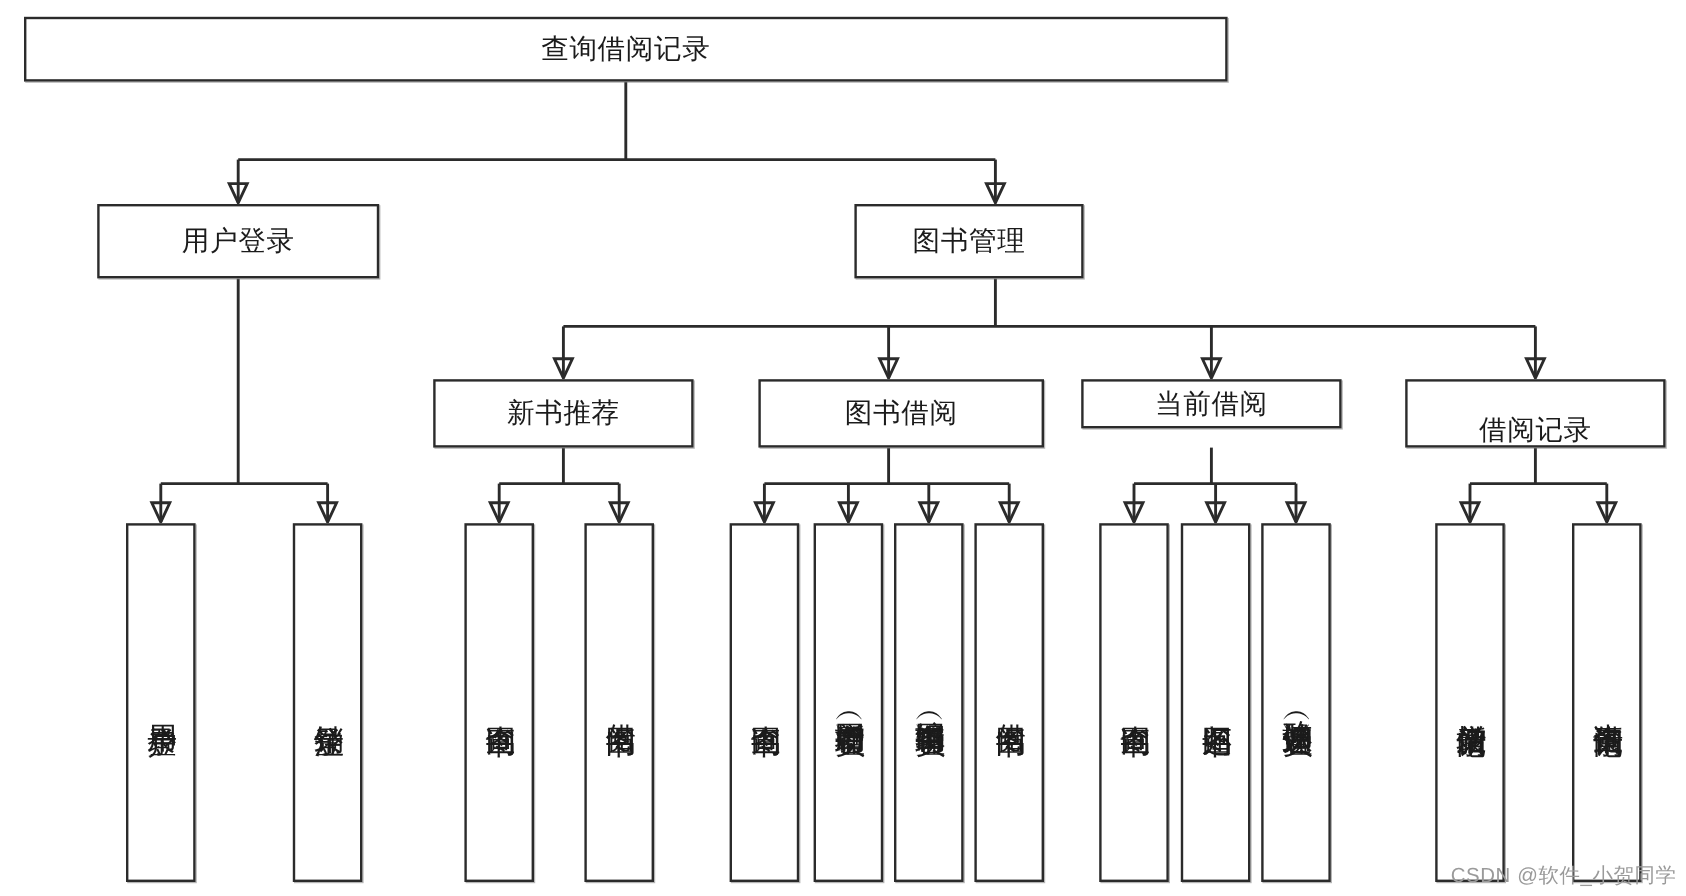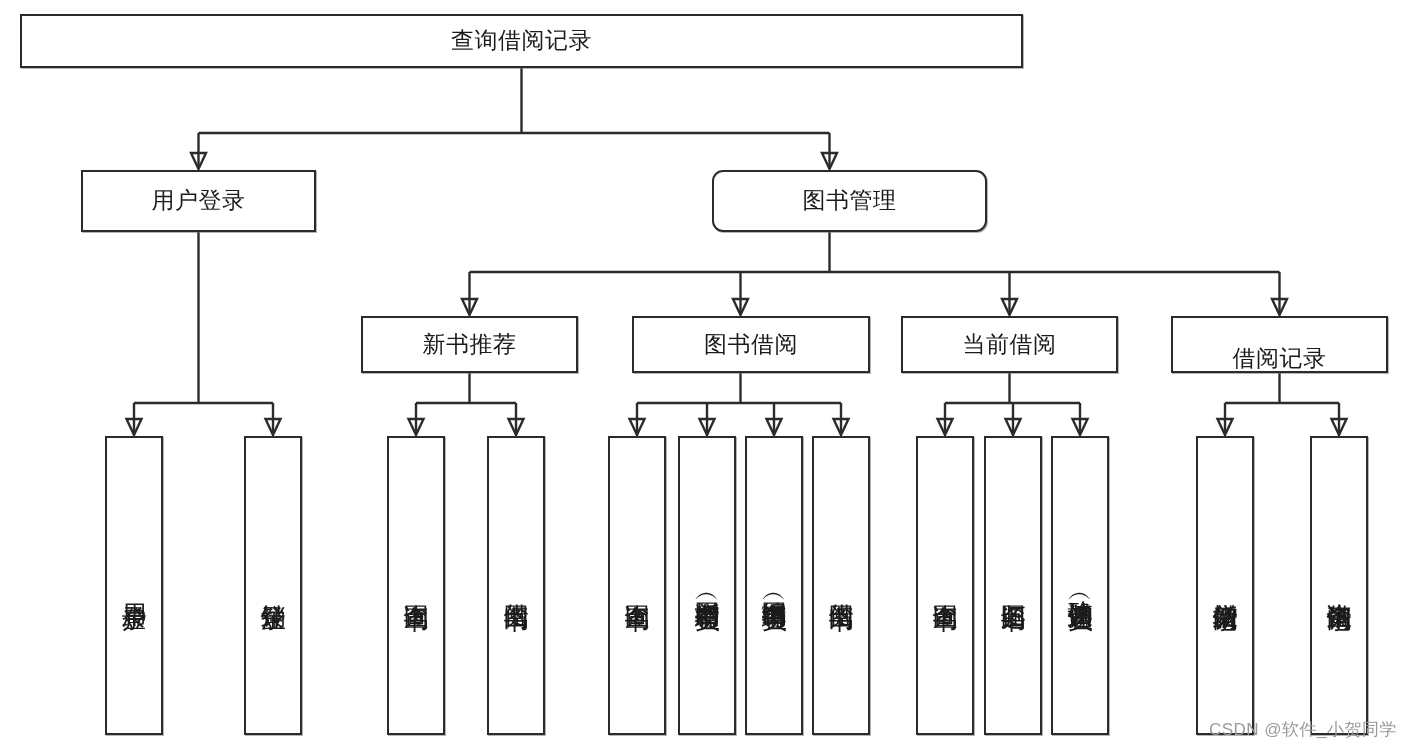--- a/index.html
+++ b/index.html
@@ -148,30 +148,30 @@
       </g>
   </svg>
 
   <div id="node-layer">
       <div class="node-box horiz" style="left: 20px; top: 14px; width: 1003px; height: 54px;">
         <span class="node-label">查询借阅记录</span>
       </div>
       <div class="node-box horiz" style="left: 81px; top: 170px; width: 235px; height: 62px;">
         <span class="node-label">用户登录</span>
       </div>
-      <div class="node-box horiz" style="left: 712px; top: 170px; width: 275px; height: 62px; border-radius: 11px;">
+      <div class="node-box horiz" style="left: 712px; top: 170px; width: 191px; height: 62px;">
         <span class="node-label">图书管理</span>
       </div>
       <div class="node-box horiz" style="left: 361px; top: 316px; width: 217px; height: 57px;">
         <span class="node-label">新书推荐</span>
       </div>
       <div class="node-box horiz" style="left: 632px; top: 316px; width: 238px; height: 57px;">
         <span class="node-label">图书借阅</span>
       </div>
-      <div class="node-box horiz" style="left: 901px; top: 316px; width: 217px; height: 57px;">
+      <div class="node-box horiz" style="left: 901px; top: 316px; width: 217px; height: 41px;">
         <span class="node-label">当前借阅</span>
       </div>
       <div class="node-box horiz" style="left: 1171px; top: 316px; width: 217px; height: 57px; align-items: flex-end;">
         <span class="node-label">借阅记录</span>
       </div>
       <div class="node-box vert" style="left: 105px; top: 436px; width: 58px; height: 299px;">
         <span class="node-label">用户登录</span>
       </div>
       <div class="node-box vert" style="left: 244px; top: 436px; width: 58px; height: 299px;">
         <span class="node-label">注销登录</span>

